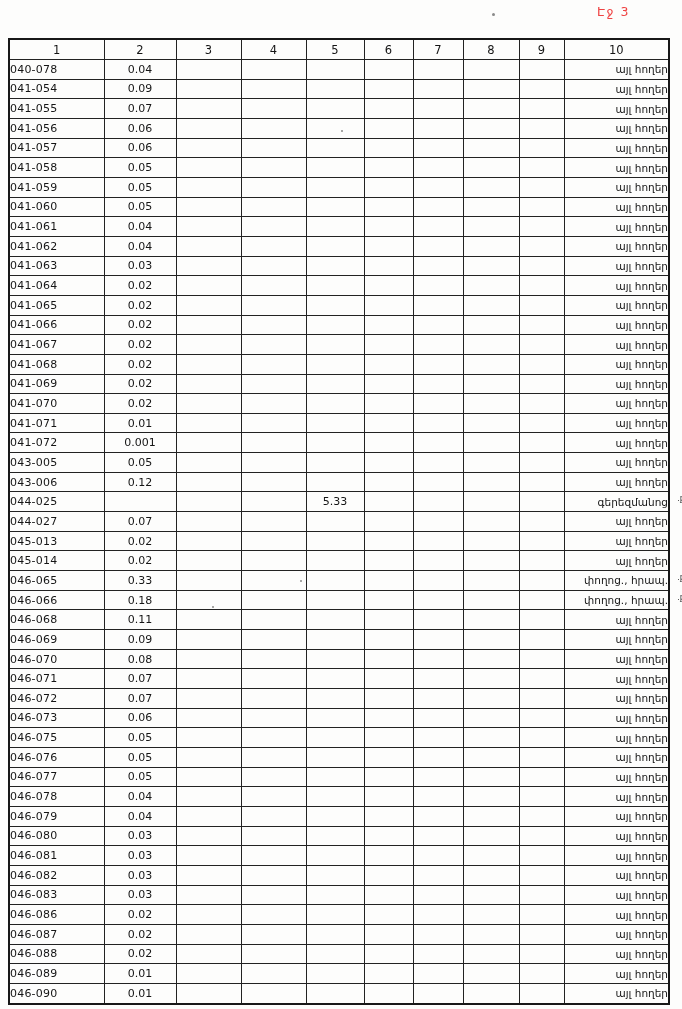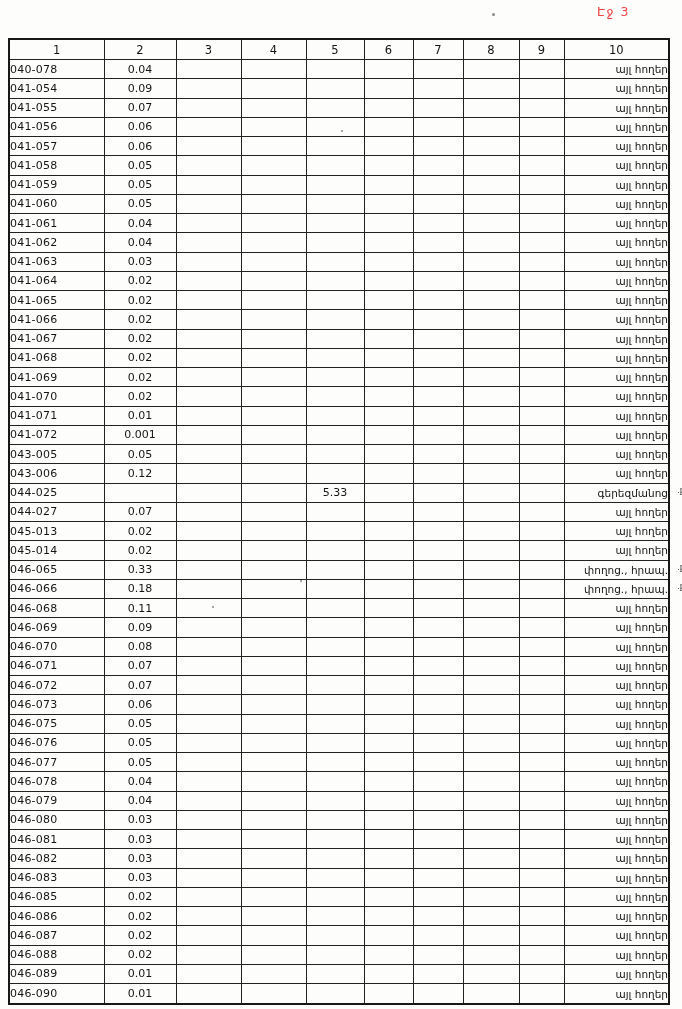--- a/index.html
+++ b/index.html
@@ -629,32 +629,20 @@
         <td class="c2"></td>
         <td class="c3"></td>
         <td class="c4"></td>
         <td class="c5"></td>
         <td class="c6"></td>
         <td class="c7"></td>
         <td class="c8"></td>
         <td class="c9">այլ հողեր</td>
       </tr>
       <tr>
-        <td class="c0">046-085</td>
-        <td class="c1">0.02</td>
-        <td class="c2"></td>
-        <td class="c3"></td>
-        <td class="c4"></td>
-        <td class="c5"></td>
-        <td class="c6"></td>
-        <td class="c7"></td>
-        <td class="c8"></td>
-        <td class="c9">այլ հողեր</td>
-      </tr>
-      <tr>
         <td class="c0">046-086</td>
         <td class="c1">0.02</td>
         <td class="c2"></td>
         <td class="c3"></td>
         <td class="c4"></td>
         <td class="c5"></td>
         <td class="c6"></td>
         <td class="c7"></td>
         <td class="c8"></td>
         <td class="c9">այլ հողեր</td>

